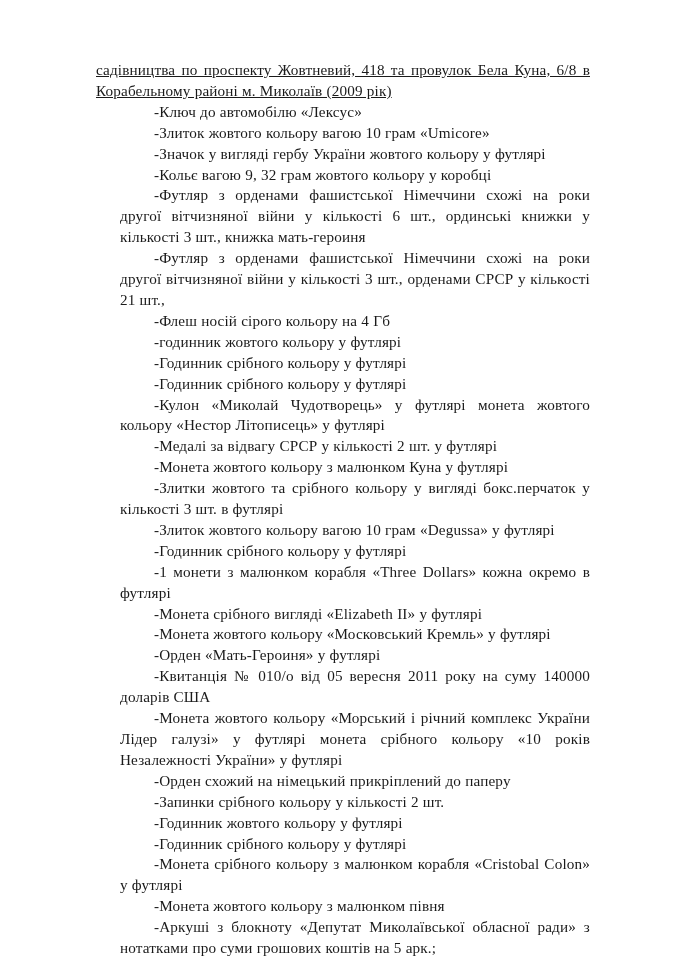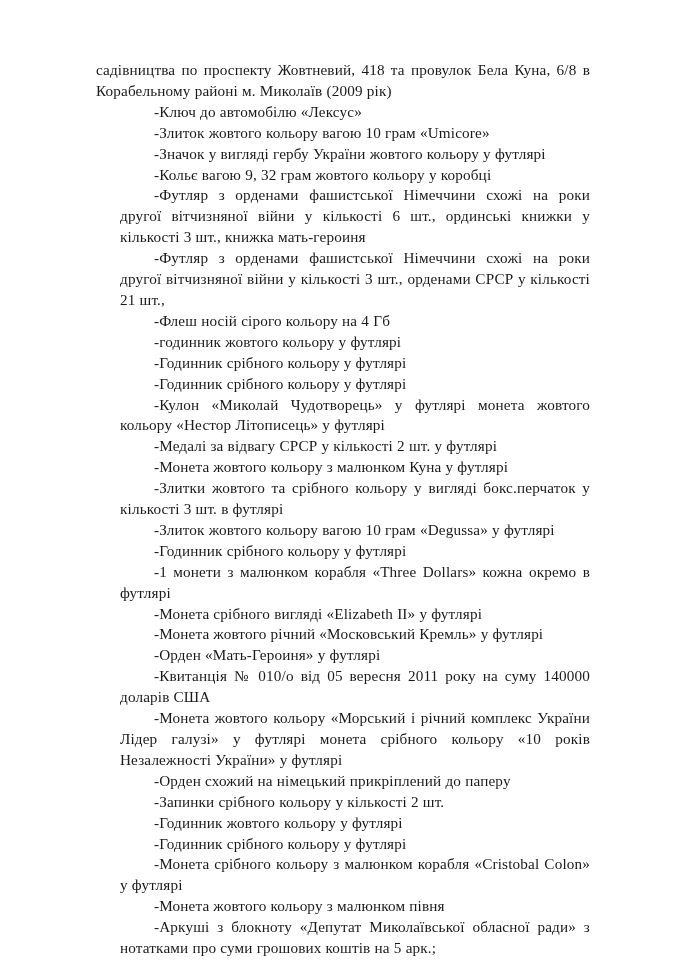--- a/index.html
+++ b/index.html
@@ -34,20 +34,21 @@
     word-spacing: 0.01em;
     -webkit-hyphens: none;
     hyphens: none;
   }
   p.para.indent {
     text-indent: 34px;
     margin-left: 24px;
   }
   p.para.flush {
     text-indent: 0;
+    text-decoration: underline;
   }
   
   p.para::after {
     content: "";
     display: inline-block;
     width: 100%;
   }
   p.para.nostretch::after {
     display: none;
   }
@@ -69,21 +70,21 @@
       <p class="para indent nostretch">-Годинник срібного кольору у футлярі</p>
       <p class="para indent nostretch">-Годинник срібного кольору у футлярі</p>
       <p class="para indent nostretch">-Кулон «Миколай Чудотворець» у футлярі монета жовтого кольору «Нестор Літописець» у футлярі</p>
       <p class="para indent nostretch">-Медалі за відвагу СРСР у кількості 2 шт. у футлярі</p>
       <p class="para indent nostretch">-Монета жовтого кольору з малюнком Куна у футлярі</p>
       <p class="para indent nostretch">-Злитки жовтого та срібного кольору у вигляді бокс.перчаток у кількості 3 шт. в футлярі</p>
       <p class="para indent nostretch">-Злиток жовтого кольору вагою 10 грам «Degussa» у футлярі</p>
       <p class="para indent nostretch">-Годинник срібного кольору у футлярі</p>
       <p class="para indent nostretch">-1 монети з малюнком корабля «Three Dollars» кожна окремо в футлярі</p>
       <p class="para indent nostretch">-Монета срібного вигляді «Elizabeth II» у футлярі</p>
-      <p class="para indent nostretch">-Монета жовтого річний «Московський Кремль» у футлярі</p>
+      <p class="para indent nostretch">-Монета жовтого кольору «Московський Кремль» у футлярі</p>
       <p class="para indent nostretch">-Орден «Мать-Героиня» у футлярі</p>
       <p class="para indent nostretch">-Квитанція № 010/о від 05 вересня 2011 року на суму 140000 доларів США</p>
       <p class="para indent nostretch">-Монета жовтого кольору «Морський і річний комплекс України Лідер галузі» у футлярі монета срібного кольору «10 років Незалежності України» у футлярі</p>
       <p class="para indent nostretch">-Орден схожий на німецький прикріплений до паперу</p>
       <p class="para indent nostretch">-Запинки срібного кольору у кількості 2 шт.</p>
       <p class="para indent nostretch">-Годинник жовтого кольору у футлярі</p>
       <p class="para indent nostretch">-Годинник срібного кольору у футлярі</p>
       <p class="para indent nostretch">-Монета срібного кольору з малюнком корабля «Cristobal Colon» у футлярі</p>
       <p class="para indent nostretch">-Монета жовтого кольору з малюнком півня</p>
       <p class="para indent nostretch">-Аркуші з блокноту «Депутат Миколаївської обласної ради» з нотатками про суми грошових коштів на 5 арк.;</p>

